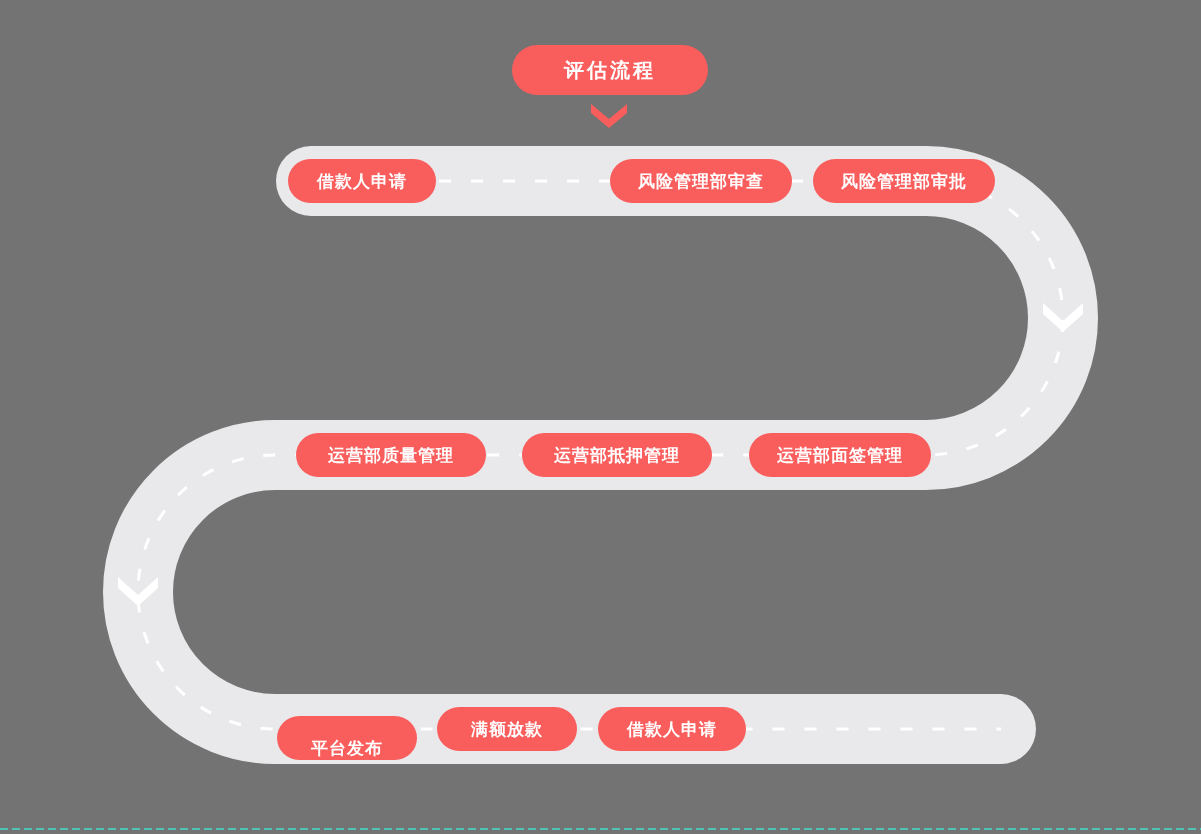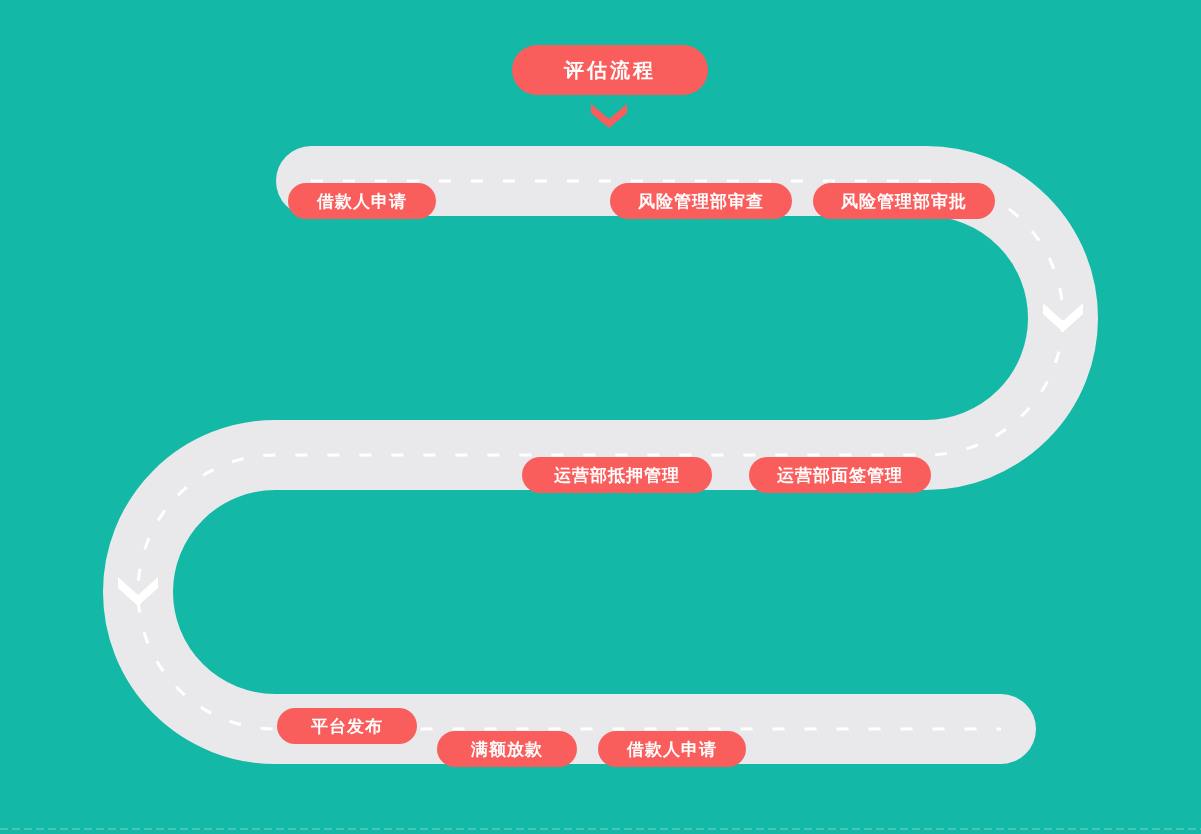--- a/index.html
+++ b/index.html
@@ -1,38 +1,37 @@
 <!DOCTYPE html>
 <html style="--red: #F95E5D; --green: #40D394; --teal: #4EC3B5;"><head>
 <meta charset="utf-8">
 <style>
   html,body{margin:0;padding:0;background:#ffffff;}
   .stage{
     position:relative;
     width:1201px;height:834px;
-    background:#14b8a6;
+    background:#737373;
     overflow:hidden;
     font-family:"Liberation Sans","DejaVu Sans",sans-serif;
   }
   .road-svg{position:absolute;left:0;top:0;}
   .pill{
     position:absolute;
-    height:36px;
+    height:44px;
     border-radius:22px;
     background:var(--red,#F95E5D);
     color:#ffffff;
     font-size:17px;
     font-weight:bold;
     letter-spacing:1px;
     display:flex;
     align-items:center;
     justify-content:center;
     white-space:nowrap;
     box-sizing:border-box;
-    margin-top:24px;
   }
   .pill.green{background:var(--green,#40D394);}
   .title-pill{
     position:absolute;
     left:512px;top:45px;
     width:196px;height:50px;
     border-radius:25px;
     background:var(--red,#F95E5D);
     color:#ffffff;
     font-size:20px;
@@ -56,21 +55,21 @@
     );
   }
   
   .p-r1-1{left:288px;top:159px;width:148px;}
   .p-r1-2{left:457px;top:159px;width:130px;}
   .p-r1-3{left:610px;top:159px;width:182px;}
   .p-r1-4{left:813px;top:159px;width:182px;}
   .p-r2-1{left:296px;top:433px;width:190px;}
   .p-r2-2{left:522px;top:433px;width:190px;text-align:center;}
   .p-r2-3{left:749px;top:433px;width:182px;text-align:right;}
-  .p-r3-1{left:277px;top:684px;width:140px;}
+  .p-r3-1{left:277px;top:716px;width:140px;align-items:flex-end;}
   .p-r3-2{left:437px;top:707px;width:140px;}
   .p-r3-3{left:598px;top:707px;width:148px;}
   .p-r3-4{left:765px;top:707px;width:226px;}
 </style>
 </head>
 <body>
 
 <div class="stage">
 
   <svg class="road-svg" width="1201" height="834" viewBox="0 0 1201 834">
@@ -90,20 +89,23 @@
   <div class="pill p-r1-1">
     <span>借款人申请</span>
   </div>
   <div class="pill p-r1-4">
     <span>风险管理部审批</span>
   </div>
   <div class="pill p-r1-3">
     <span>风险管理部审查</span>
   </div>
 
+  <div class="pill p-r2-1">
+    <span>运营部质量管理</span>
+  </div>
   <div class="pill p-r2-2">
     <span>运营部抵押管理</span>
   </div>
   <div class="pill p-r2-3">
     <span>运营部面签管理</span>
   </div>
 
   <div class="pill p-r3-1">
     <span>平台发布</span>
   </div>

